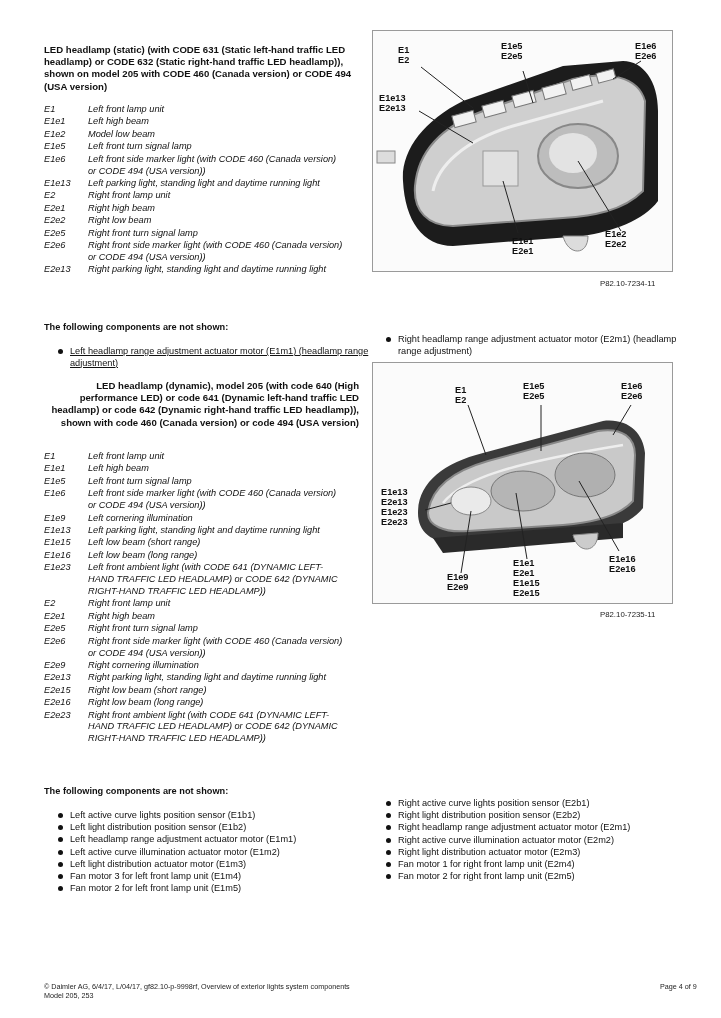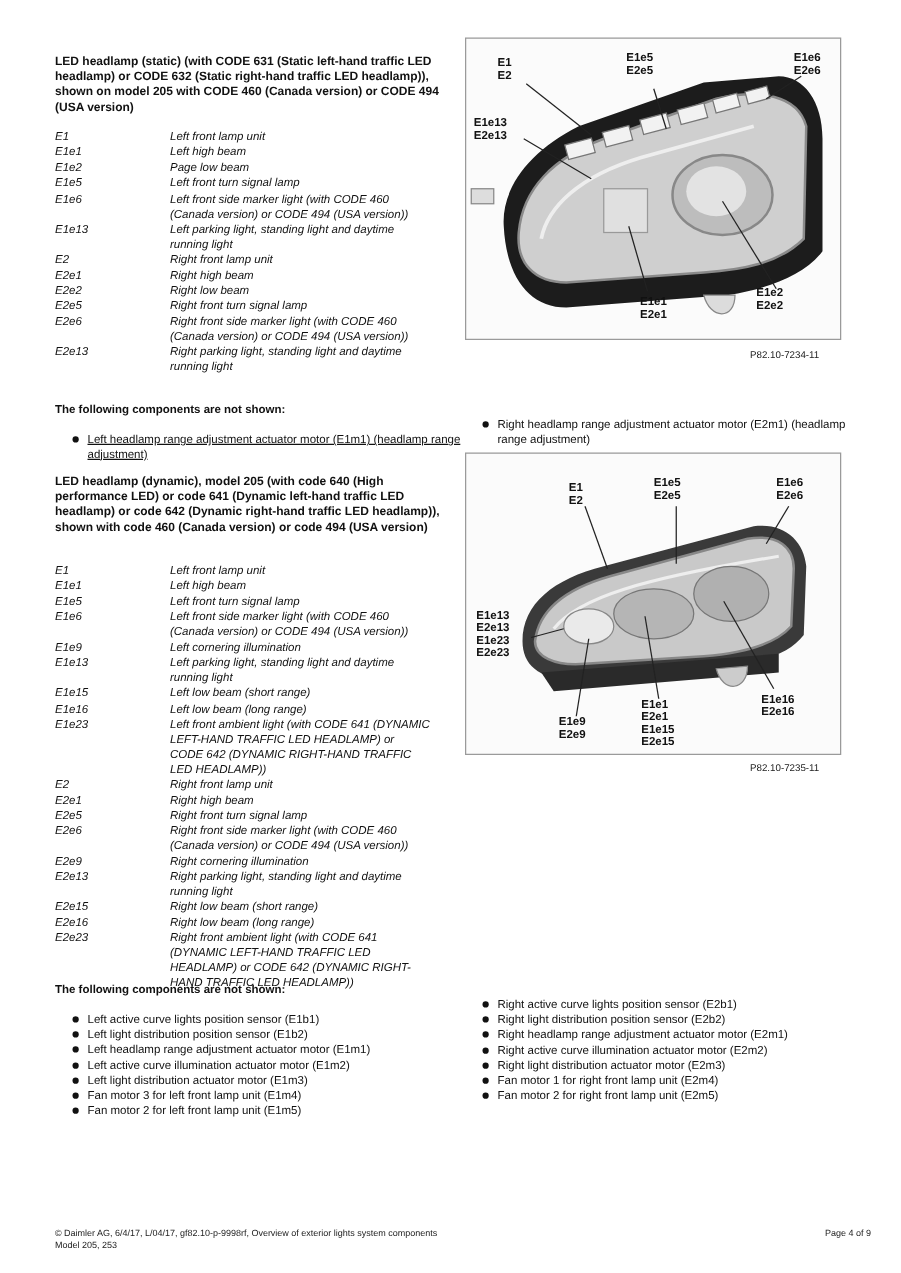--- a/index.html
+++ b/index.html
@@ -2,21 +2,21 @@
 <html><head>
 <meta charset="utf-8">
 <style>
   html,body{margin:0;padding:0;background:#fff;}
   body{width:721px;height:1018px;position:relative;overflow:hidden;font-family:"Liberation Sans",sans-serif;color:#111;}
   .abs{position:absolute;}
   .heading{font-weight:bold;font-size:9.6px;line-height:12.2px;}
   .legend{font-style:italic;font-size:9.2px;line-height:11.9px;}
   .legend-row{display:flex;margin-bottom:0.5px;}
   .legend-row .code{width:44px;flex:none;}
-  .legend-row .desc{flex:1;margin-left:48px;}
+  .legend-row .desc{flex:1;}
   .plain{font-size:9.2px;line-height:11.6px;font-weight:bold;}
   .bullets{margin:12px;padding:0;list-style:none;}
   .bullets li{display:flex;font-size:9.2px;line-height:11.6px;margin-bottom:0.6px;}
   .bullets .dot{width:14px;flex:none;position:relative;}
   .bullets .dot::before{content:"";position:absolute;left:2px;top:3px;width:5px;height:5px;border-radius:50%;background:#111;}
   .figure{border:1px solid #9a9a9a;background:#fbfbfb;overflow:hidden;}
   .figure svg{display:block;}
   .callout{position:absolute;font-weight:bold;font-size:9.2px;line-height:10px;color:#111;text-align:left;}
   .figref{font-size:7.8px;color:#222;}
   .footer{font-size:7.2px;line-height:9px;color:#222;}
@@ -30,21 +30,21 @@
     <div class="legend-row">
       <span class="code">E1</span>
       <span class="desc">Left front lamp unit</span>
     </div>
     <div class="legend-row">
       <span class="code">E1e1</span>
       <span class="desc">Left high beam</span>
     </div>
     <div class="legend-row">
       <span class="code">E1e2</span>
-      <span class="desc">Page low beam</span>
+      <span class="desc">Model low beam</span>
     </div>
     <div class="legend-row">
       <span class="code">E1e5</span>
       <span class="desc">Left front turn signal lamp</span>
     </div>
     <div class="legend-row">
       <span class="code">E1e6</span>
       <span class="desc">Left front side marker light (with CODE 460 (Canada version) or CODE 494 (USA version))</span>
     </div>
     <div class="legend-row">
@@ -132,21 +132,21 @@
       <span>Left headlamp range adjustment actuator motor (E1m1) (headlamp range adjustment)</span>
     </li>
   </ul>
 <ul class="abs bullets" style="left:372px;top:322px;width:300px;" id="ns1r">
     <li>
       <span class="dot"></span>
       <span>Right headlamp range adjustment actuator motor (E2m1) (headlamp range adjustment)</span>
     </li>
   </ul>
 
-<div class="abs heading" style="left:44px;top:380px;width:315px;">LED headlamp (dynamic), model 205 (with code 640 (High performance LED) or code 641 (Dynamic left-hand traffic LED headlamp) or code 642 (Dynamic right-hand traffic LED headlamp)), shown with code 460 (Canada version) or code 494 (USA version)</div>
+<div class="abs heading" style="left:44px;top:380px;width:315px;text-align:right;">LED headlamp (dynamic), model 205 (with code 640 (High performance LED) or code 641 (Dynamic left-hand traffic LED headlamp) or code 642 (Dynamic right-hand traffic LED headlamp)), shown with code 460 (Canada version) or code 494 (USA version)</div>
 
 <div class="abs legend" style="left:44px;top:451px;width:300px;" id="legend2">
     <div class="legend-row">
       <span class="code">E1</span>
       <span class="desc">Left front lamp unit</span>
     </div>
     <div class="legend-row">
       <span class="code">E1e1</span>
       <span class="desc">Left high beam</span>
     </div>

